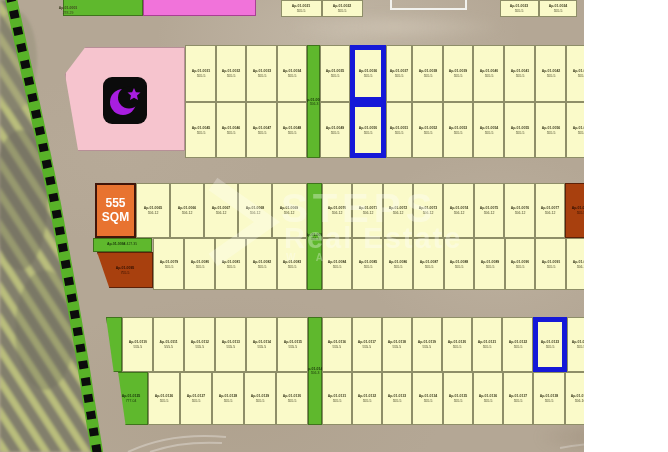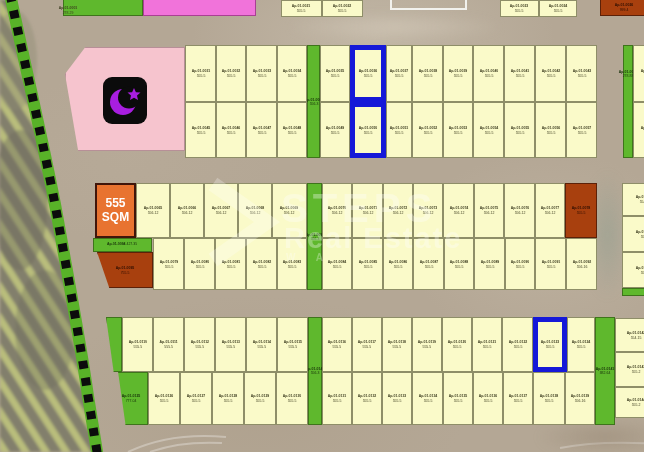--- a/index.html
+++ b/index.html
@@ -1,17 +1,17 @@
 <!DOCTYPE html>
 <html><head>
 <meta charset="utf-8">
 <style>
   html,body{margin:0;padding:0;}
   #stage{
-    position:relative;width:644px;height:452px;overflow:hidden;
+    position:relative;width:584px;height:452px;overflow:hidden;
     font-family:"Liberation Sans",sans-serif;
     background:
       radial-gradient(ellipse 260px 120px at 58% 8%, rgba(205,196,180,.55), transparent 70%),
       radial-gradient(ellipse 200px 140px at 85% 55%, rgba(196,184,166,.5), transparent 70%),
       radial-gradient(ellipse 300px 160px at 40% 90%, rgba(172,158,138,.6), transparent 70%),
       radial-gradient(ellipse 220px 120px at 20% 35%, rgba(185,172,154,.5), transparent 70%),
       #b4a795;
   }
   .abs{position:absolute;}
   svg{display:block;}

